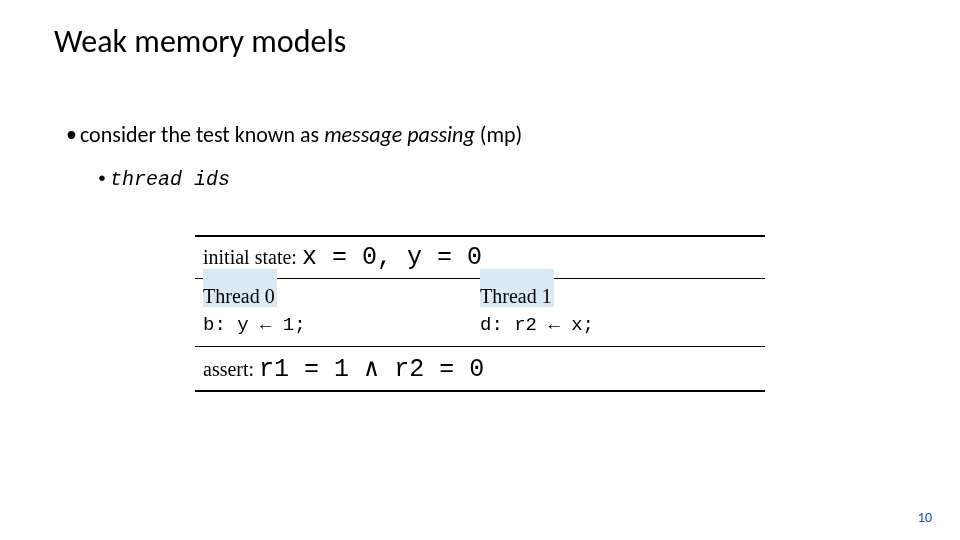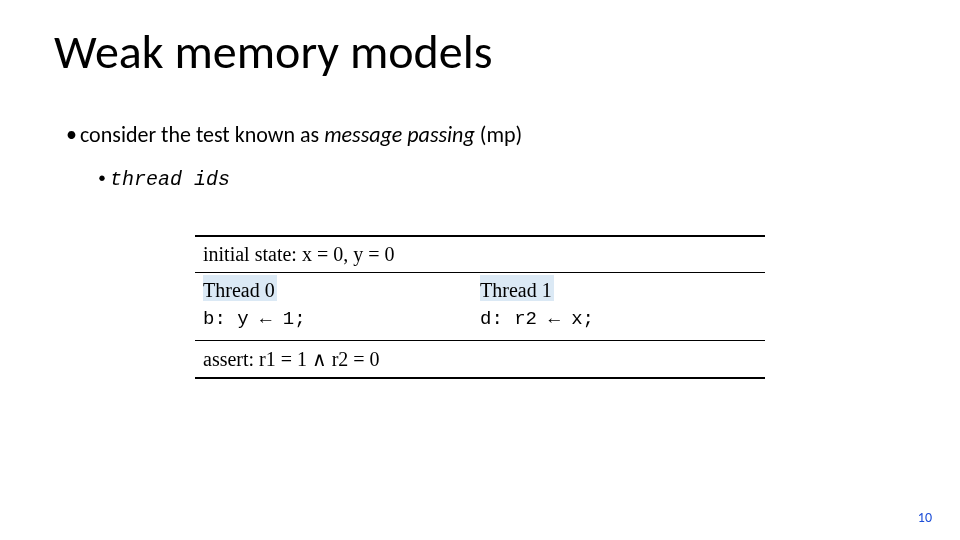--- a/index.html
+++ b/index.html
@@ -15,21 +15,21 @@
   .slide {
     width: 960px;
     height: 540px;
     position: relative;
     box-sizing: border-box;
   }
   .title {
     position: absolute;
     left: 54px;
     top: 22px;
-    font-size: 48px;
+    font-size: 32px;
     font-weight: 400;
     letter-spacing: 0px;
   }
   .bullet-list {
     position: absolute;
     left: 66px;
     top: 120px;
     font-size: 22px;
     line-height: 1.35;
   }
@@ -67,25 +67,25 @@
     border-top: 0.5px solid #000;
     height: 0;
   }
   .row {
     padding: 6px 8px 6px 8px;
     font-family: "Times New Roman", serif;
     font-size: 20px;
   }
   .hl {
     background: #dbe9f5;
-    padding: 4px 2px 0 0;
+    padding: 16px 2px 0 0;
   }
   .mono {
-    font-family: Liberation Serif, serif;
-    font-size: 20px;
+    font-family: Liberation Mono, monospace;
+    font-size: 25px;
   }
   .threads {
     display: flex;
     padding: 6px 8px 10px 8px;
   }
   .col {
     flex: 1;
     display: flex;
     flex-direction: column;
     gap: 4px;

